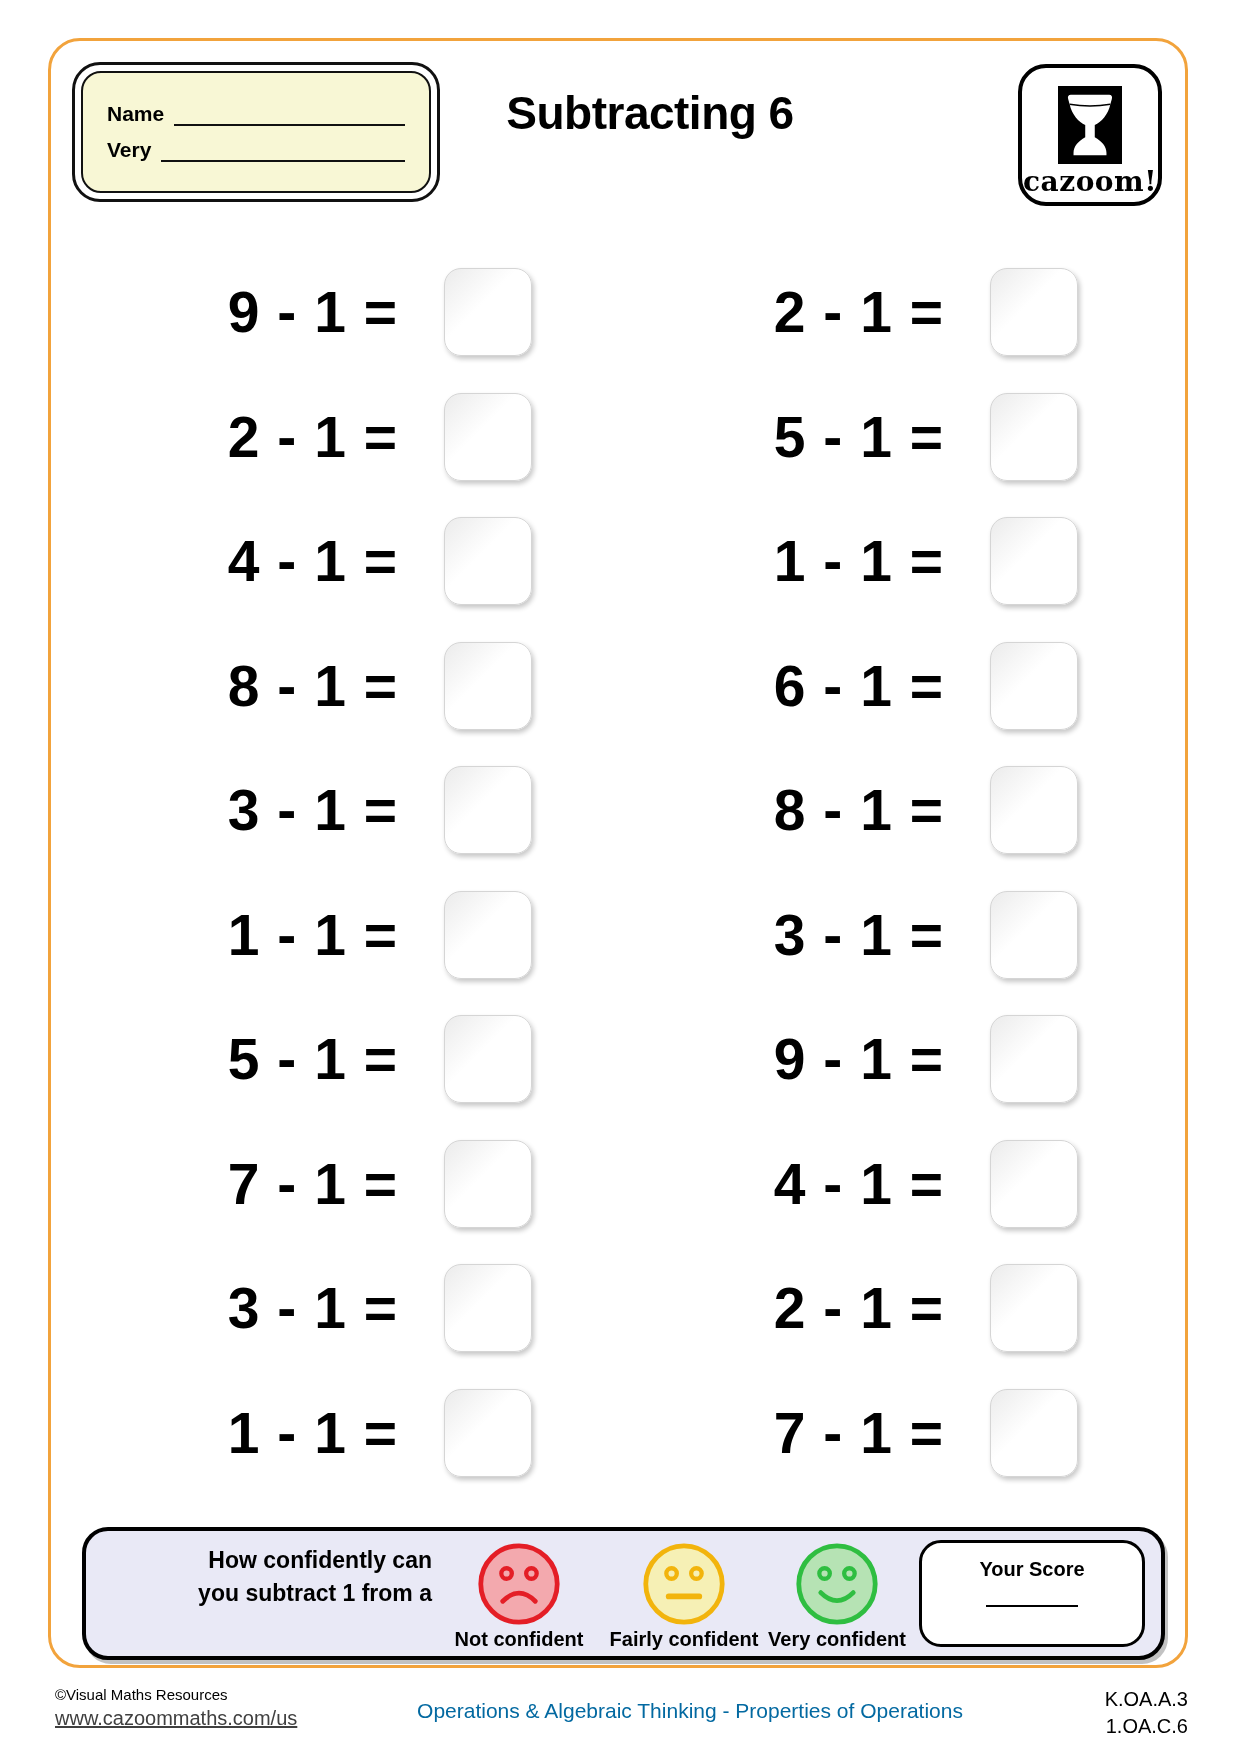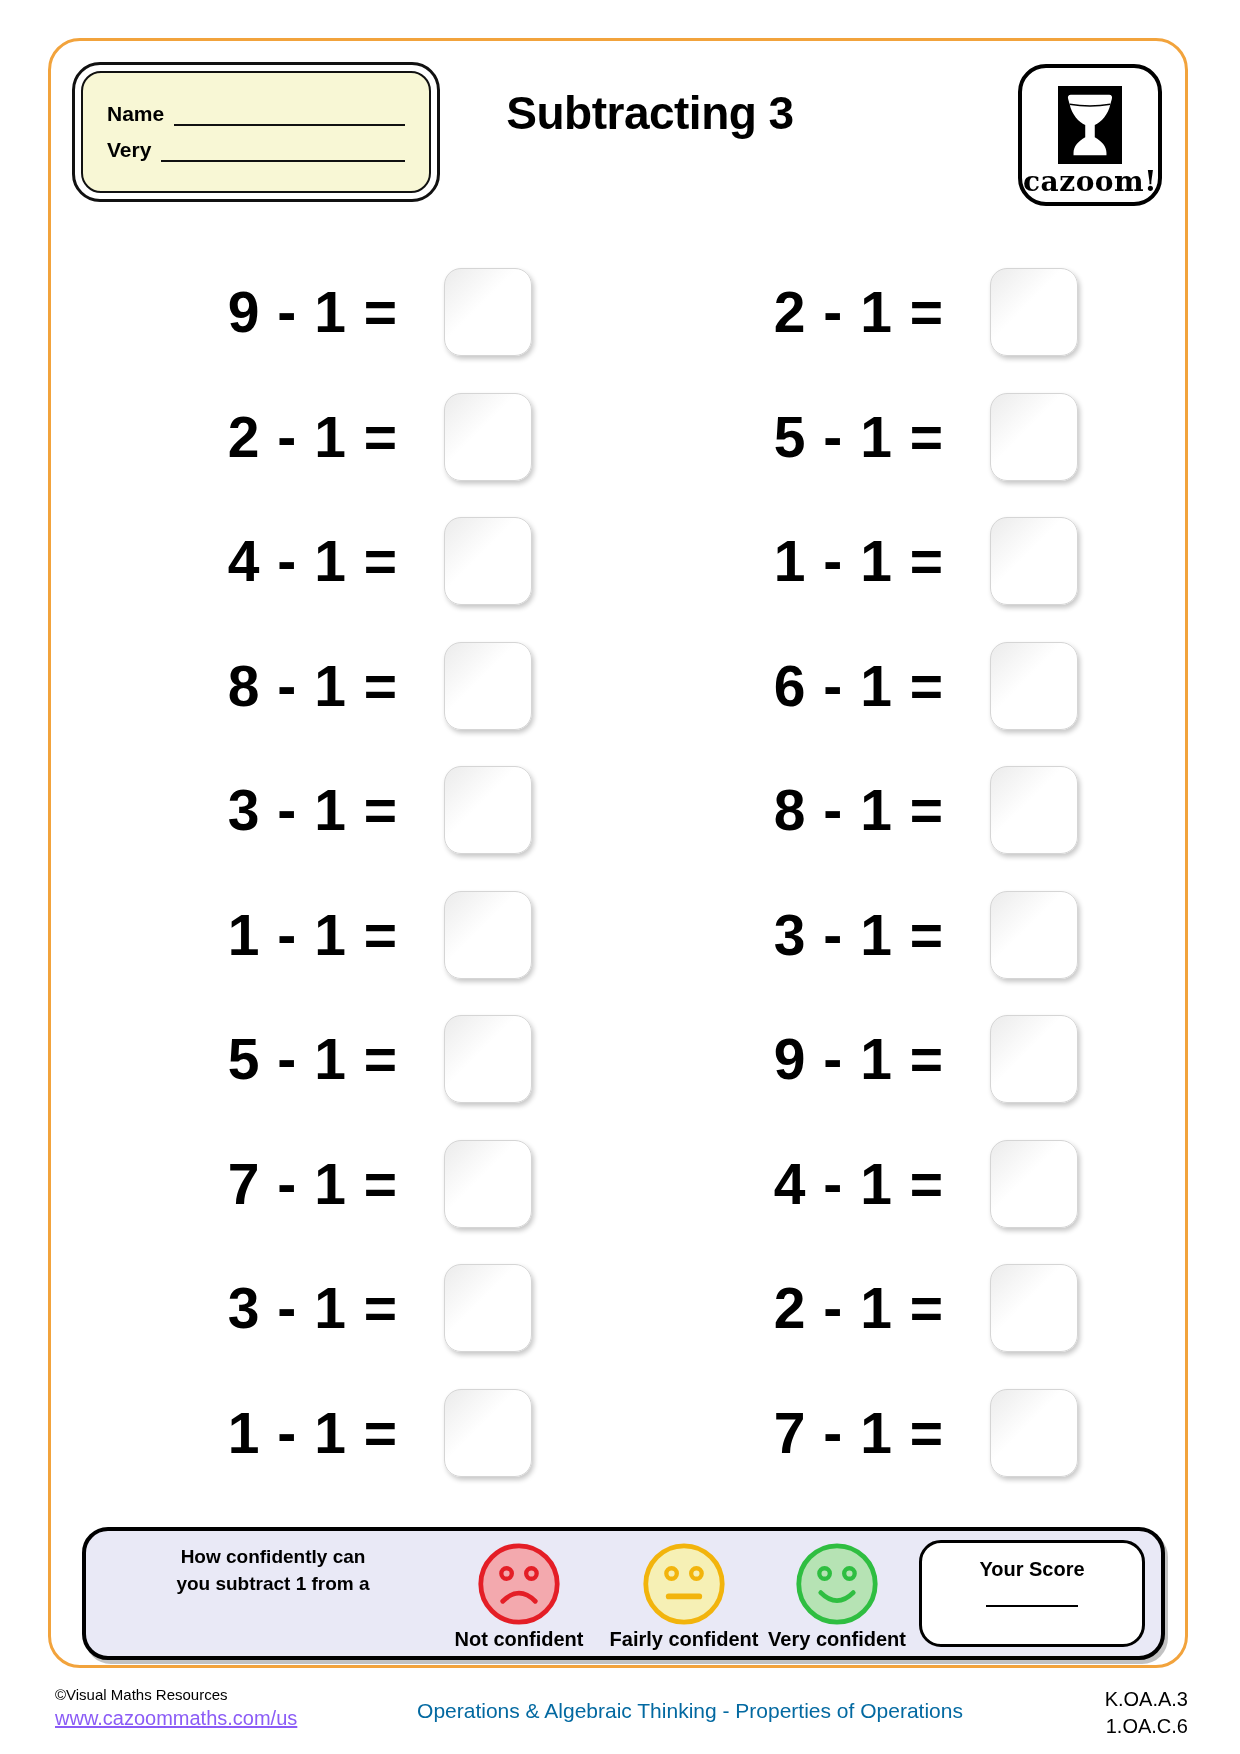--- a/index.html
+++ b/index.html
@@ -68,38 +68,38 @@
   }
 
   
   .conf-bar {
     position:absolute; left:82px; top:1527px; width:1083px; height:133px;
     box-sizing:border-box; border:4px solid #000; border-radius:26px;
     background:#E9E9F6; box-shadow:3px 4px 0 rgba(120,120,120,0.45);
   }
   .conf-question {
     position:absolute; left:28px; top:13px; width:318px;
-    text-align:center; font-weight:bold; font-size:19px; line-height:1.42;
+    text-align:right; font-weight:bold; font-size:23px; line-height:1.42;
   }
   .conf-opt { position:absolute; top:10px; width:160px; text-align:center; }
   .conf-opt svg { width:86px; height:86px; display:block; margin:0 auto; }
   .conf-opt-label { font-weight:bold; font-size:20px; margin-top:1px; }
   .score-box {
     position:absolute; top:9px; right:16px; width:226px; height:107px;
     box-sizing:border-box; border:3.5px solid #000; border-radius:22px;
     background:#fff; text-align:center;
   }
   .score-label { font-weight:bold; font-size:20px; margin-top:15px; }
   .score-line { width:92px; margin:24px auto 0; border-bottom:2.5px solid #000; }
 
   
   .footer { position:absolute; left:0; top:1686px; width:1240px; height:60px; }
   .footer-left { position:absolute; left:55px; top:0; }
   .footer-copyright { font-size:15px; }
-  .footer-link { font-size:20px; color:#8b5cf6; text-decoration:underline; margin-top:4px; display:inline-block; }
+  .footer-link { font-size:20px; color:#404040; text-decoration:underline; margin-top:4px; display:inline-block; }
   .footer-center {
     position:absolute; left:370px; top:13px; width:640px;
     text-align:center; font-size:21px; color:#0369a1;
   }
   .footer-right {
     position:absolute; right:52px; top:0; text-align:right;
     font-size:20px; line-height:1.35;
   }
 </style>
 </head>
@@ -113,21 +113,21 @@
       <span class="field-label">Name</span>
       <span class="field-line"></span>
     </div>
     <div class="field-row">
       <span class="field-label">Very</span>
       <span class="field-line"></span>
     </div>
   </div>
 </div>
 
-<div class="title">Subtracting 3</div>
+<div class="title">Subtracting 6</div>
 
 <div class="logo">
   <div class="logo-drum">
     <svg viewBox="0 0 60 74" width="52" height="66" aria-hidden="true">
       <path d="M8,2 C5,2 4,4 4.8,7 L6.5,13 C9,25 17,33.5 24.5,37 L24.5,51 C16.5,55.5 11,61.5 11,69 L11,72 L49,72 L49,69 C49,61.5 43.5,55.5 35.5,51 L35.5,37 C43,33.5 51,25 53.5,13 L55.2,7 C56,4 55,2 52,2 Z" fill="#ffffff"></path>
       <path d="M6.5,13 Q30,17 53.5,13" stroke="#000" stroke-width="1.6" fill="none"></path>
     </svg>
   </div>
   <div class="logo-text">cazoom!</div>
 </div>

